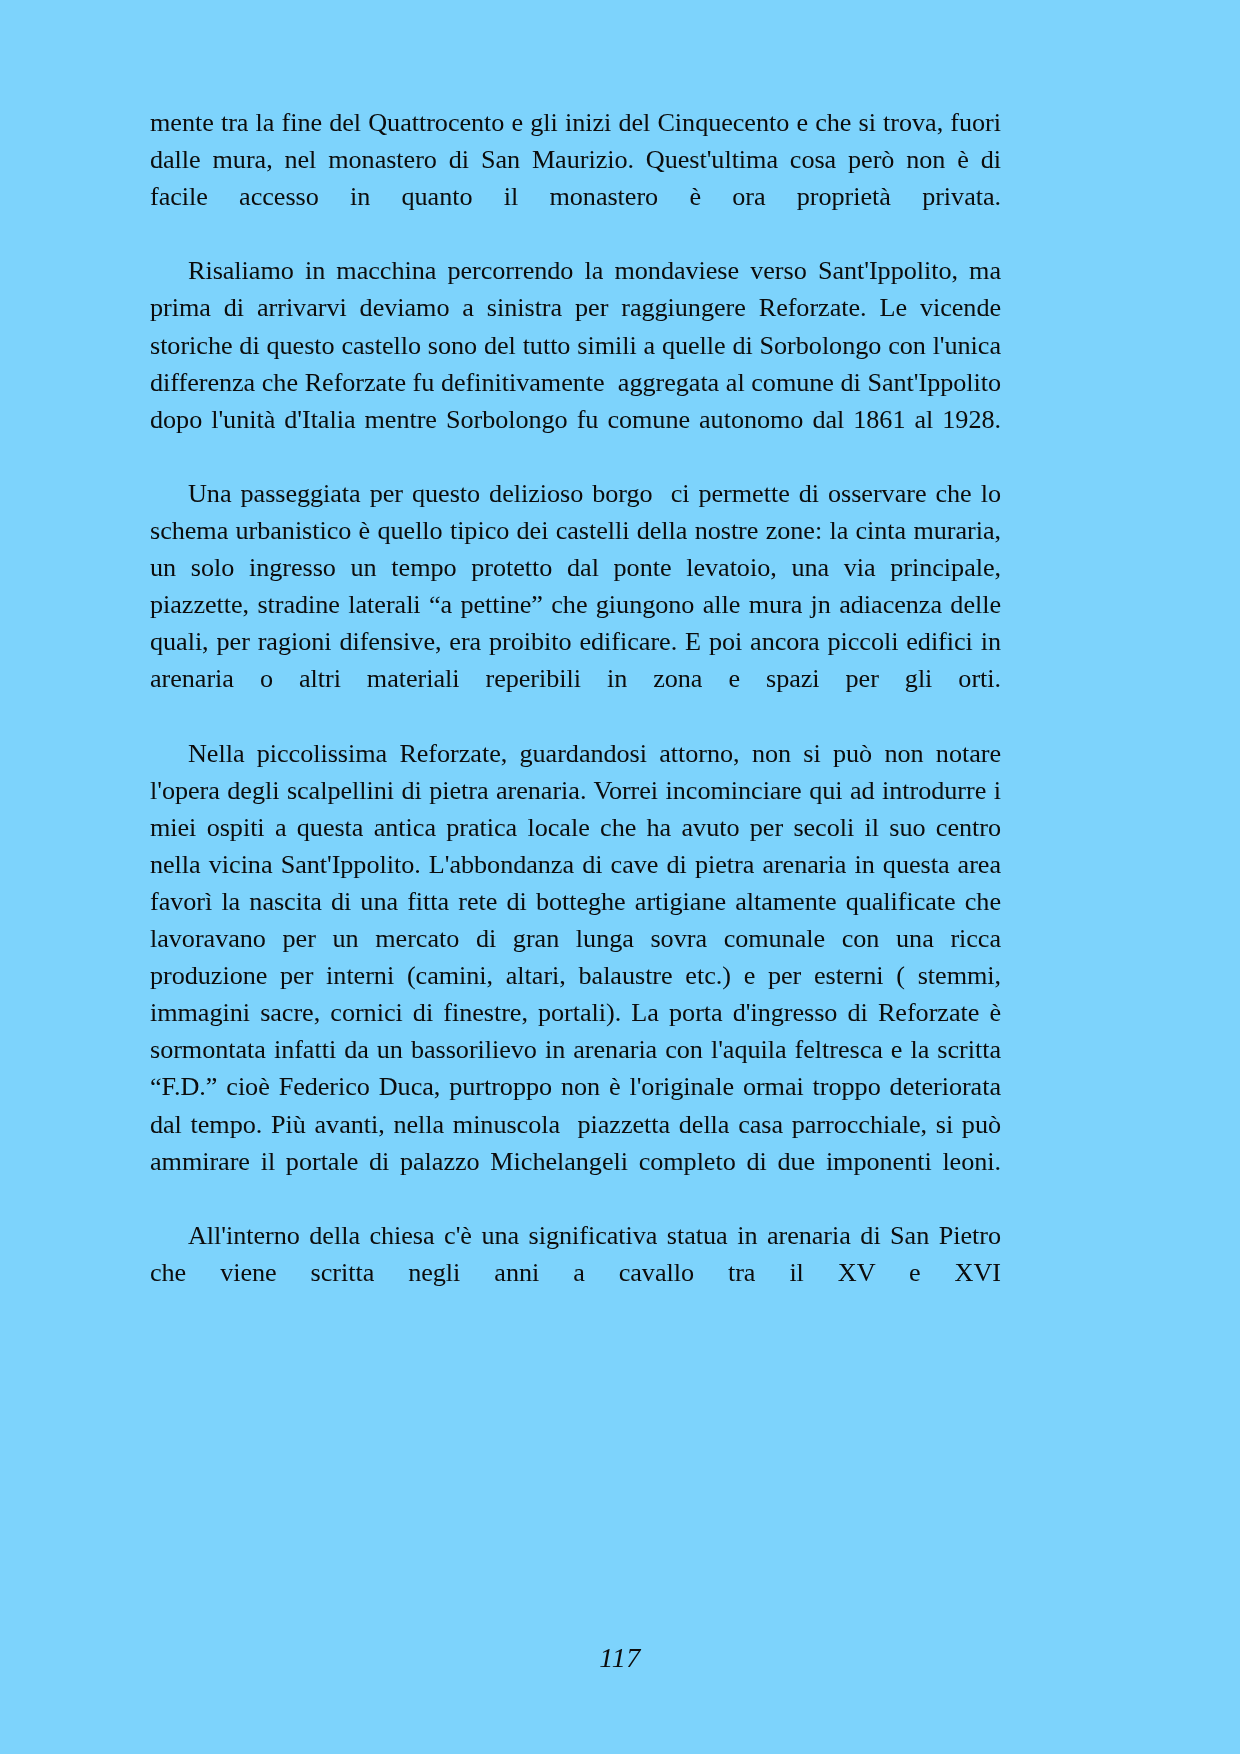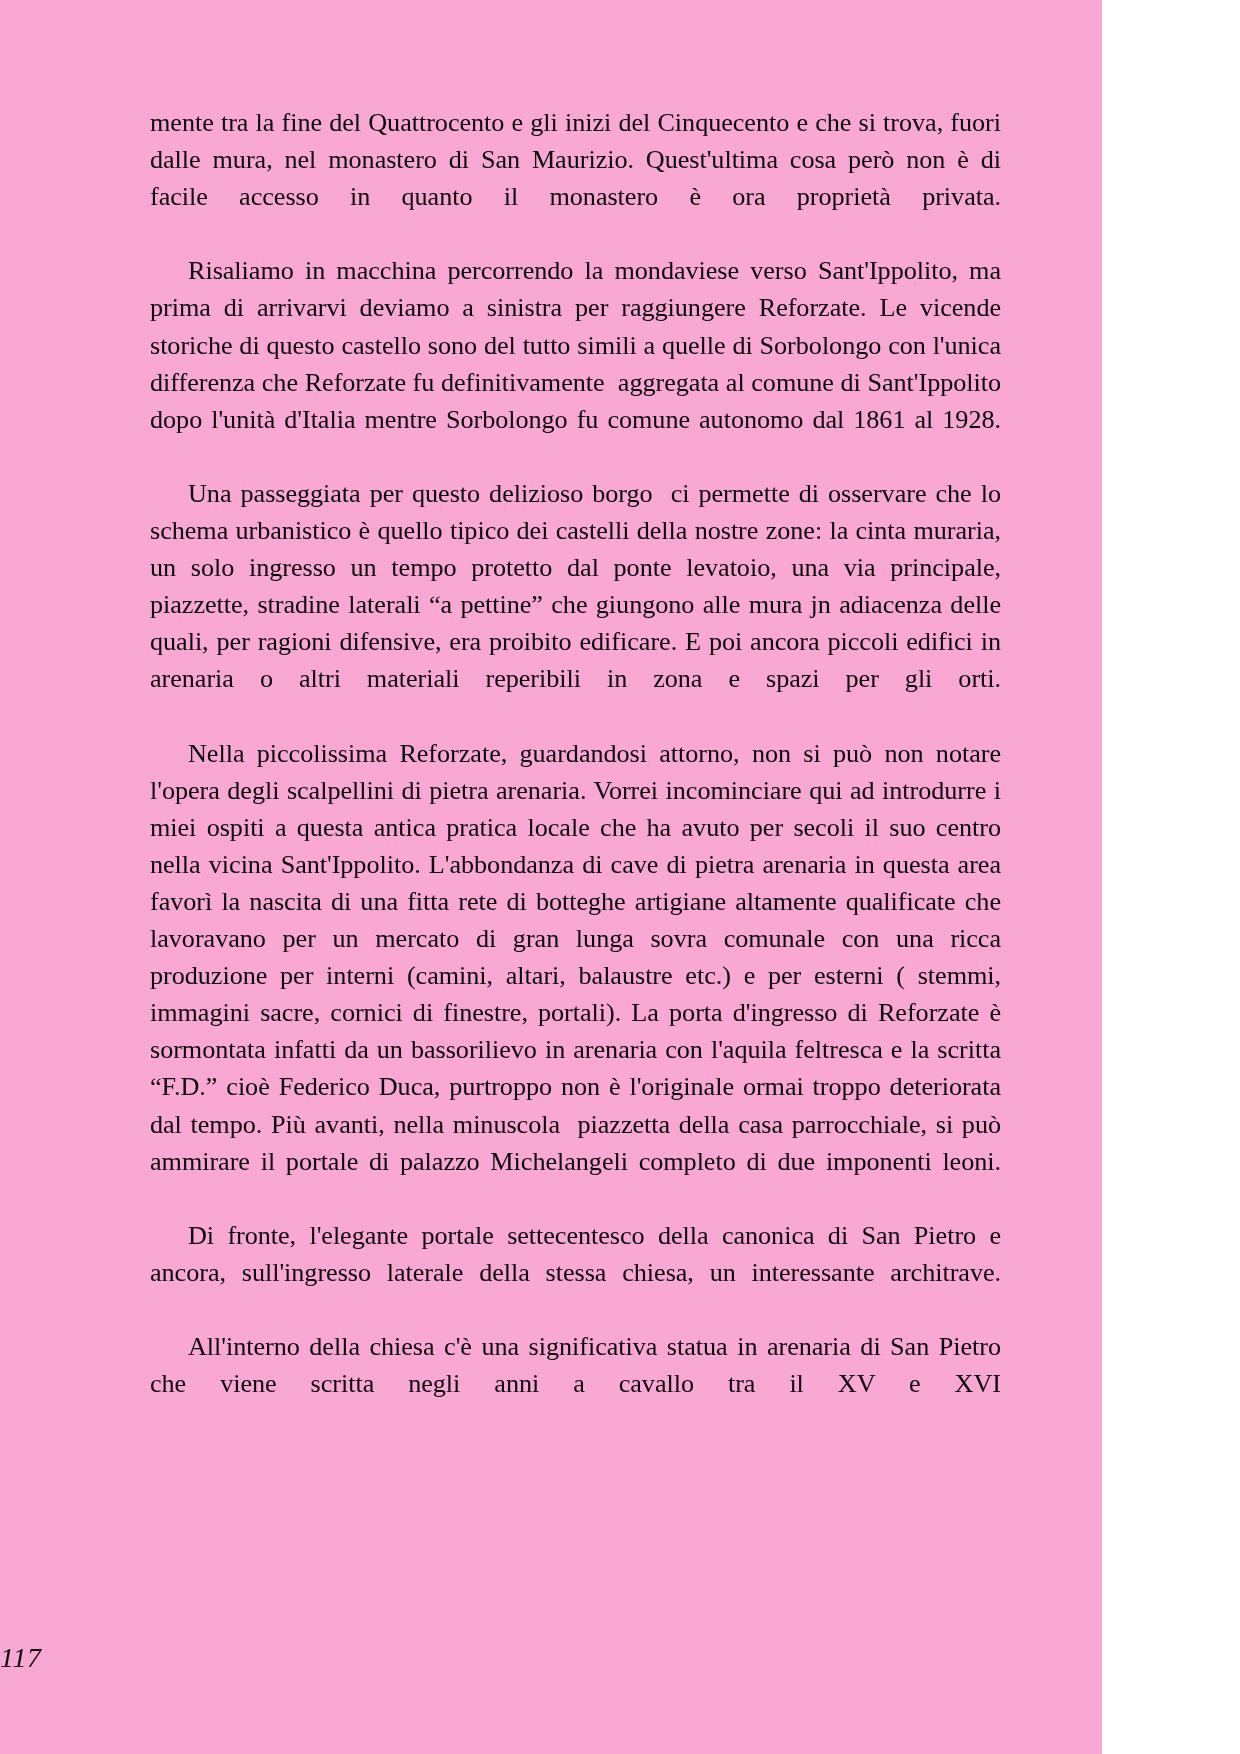--- a/index.html
+++ b/index.html
@@ -13,23 +13,23 @@
     position: relative;
     font-family: "Liberation Serif", "DejaVu Serif", serif;
     color: #0c0c0c;
     overflow: hidden;
   }
 
   #page {
     position: absolute;
     left: 0;
     top: 0;
-    width: 1102px;
+    width: 1240px;
     height: 1754px;
-    background: #f9a8d4;
+    background: #7dd3fc;
   }
 
   #text-block {
     position: absolute;
     left: 150px;
     top: 104px;
     width: 851px;
   }
 
   .para {
@@ -61,21 +61,21 @@
     content: "";
     display: inline-block;
     width: 100%;
   }
 
   #page-number {
     position: absolute;
     left: 0;
     top: 1642px;
     width: 1240px;
-    text-align: left;
+    text-align: center;
     font-size: 28px;
     font-style: italic;
     font-family: "Liberation Serif", "DejaVu Serif", serif;
     color: #0c0c0c;
     letter-spacing: 0.5px;
   }
 </style>
 </head>
 <body>
 
@@ -84,21 +84,20 @@
   <div id="text-block">
 
     <p class="para cont">mente tra la fine del Quattrocento e gli inizi del Cinquecento e che si trova, fuori dalle mura, nel monastero di San Maurizio. Quest'ultima cosa però non è di facile accesso in quanto il monastero è ora proprietà privata.</p>
 
     <p class="para indent">Risaliamo in macchina percorrendo la mondaviese verso Sant'Ippolito, ma prima di arrivarvi deviamo a sinistra per raggiungere Reforzate. Le vicende storiche di questo castello sono del tutto simili a quelle di Sorbolongo con l'unica differenza che Reforzate fu definitivamente  aggregata al comune di Sant'Ippolito dopo l'unità d'Italia mentre Sorbolongo fu comune autonomo dal 1861 al 1928.</p>
 
     <p class="para indent">Una passeggiata per questo delizioso borgo  ci permette di osservare che lo schema urbanistico è quello tipico dei castelli della nostre zone: la cinta muraria, un solo ingresso un tempo protetto dal ponte levatoio, una via principale, piazzette, stradine laterali “a pettine” che giungono alle mura jn adiacenza delle quali, per ragioni difensive, era proibito edificare. E poi ancora piccoli edifici in arenaria o altri materiali reperibili in zona e spazi per gli orti.</p>
 
     <p class="para indent">Nella piccolissima Reforzate, guardandosi attorno, non si può non notare  l'opera degli scalpellini di pietra arenaria. Vorrei incominciare qui ad introdurre i miei ospiti a questa antica pratica locale che ha avuto per secoli il suo centro nella vicina Sant'Ippolito. L'abbondanza di cave di pietra arenaria in questa area favorì la nascita di una fitta rete di botteghe artigiane altamente qualificate che lavoravano per un mercato di gran lunga sovra comunale con una ricca produzione per interni (camini, altari, balaustre etc.) e per esterni ( stemmi, immagini sacre, cornici di finestre, portali). La porta d'ingresso di Reforzate è sormontata infatti da un bassorilievo in arenaria con l'aquila feltresca e la scritta “F.D.” cioè Federico Duca, purtroppo non è l'originale ormai troppo deteriorata dal tempo. Più avanti, nella minuscola  piazzetta della casa parrocchiale, si può ammirare il portale di palazzo Michelangeli completo di due imponenti leoni.</p>
 
-    <p class="para indent">Di fronte, l'elegante portale settecentesco della canonica di San Pietro e ancora, sull'ingresso laterale della stessa chiesa, un interessante architrave.</p>
 
     <p class="para indent">All'interno della chiesa c'è una significativa statua in arenaria di San Pietro che viene scritta negli anni a cavallo tra il XV e XVI</p>
 
   </div>
 
   <div id="page-number">117</div>
 
 </div>
 
 </body></html>

